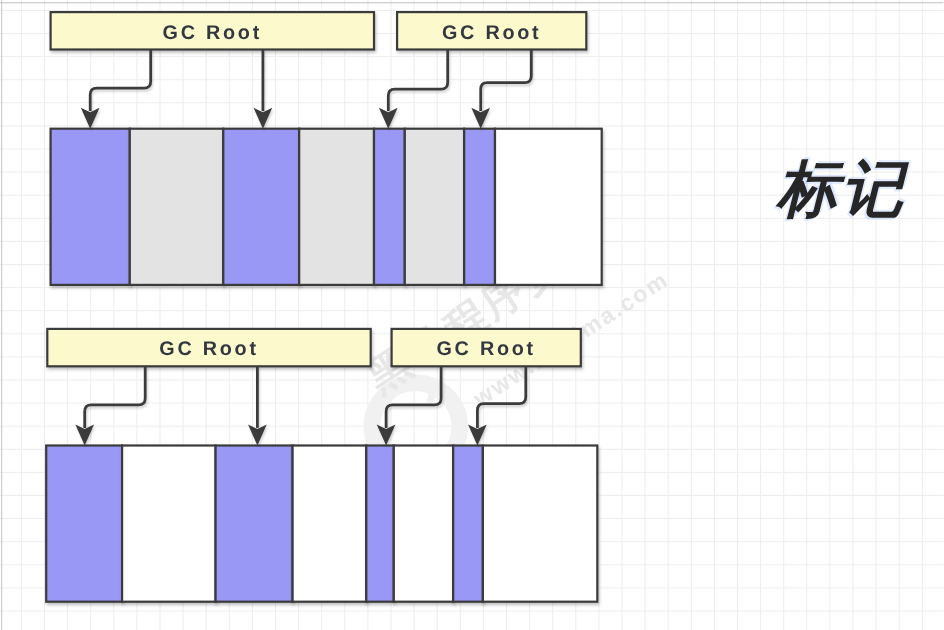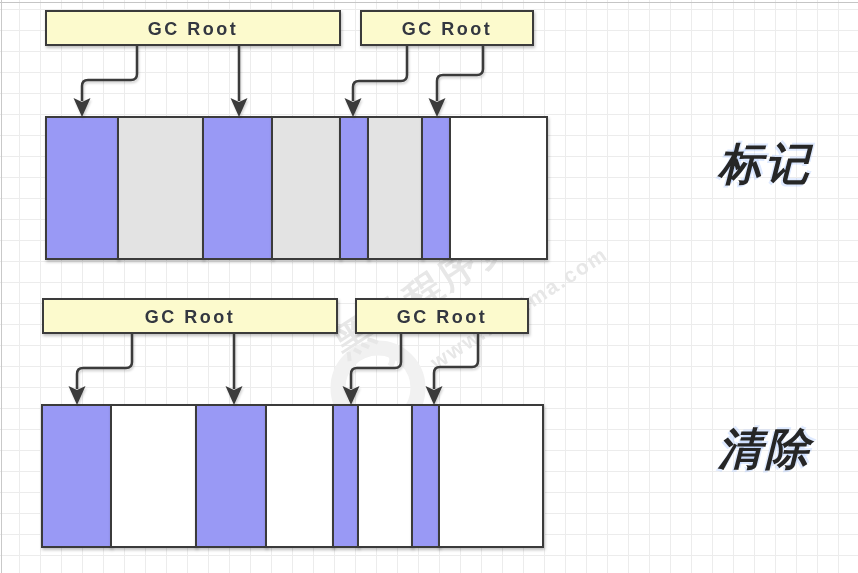--- a/index.html
+++ b/index.html
@@ -17,21 +17,21 @@
   svg{position:absolute;top:0;left:0;}
   .shape{filter:drop-shadow(1.5px 2.5px 1.5px rgba(0,0,0,0.25));}
   .edge{filter:drop-shadow(1.5px 2px 1px rgba(0,0,0,0.18));}
   .root-label{
     font-family:"Liberation Sans",sans-serif;font-size:18px;font-weight:600;
     letter-spacing:2.5px;fill:#333740;
   }
   .section-label{
     position:absolute;width:150px;text-align:center;
     font-family:"Liberation Sans",sans-serif;
-    font-size:44px;font-weight:bold;font-style:italic;color:#262626;
+    font-size:56px;font-weight:bold;font-style:italic;color:#262626;
     letter-spacing:3px;line-height:1.2;
     text-shadow:-2px 2px 0 rgba(150,185,255,.30), 2px -2px 0 rgba(150,185,255,.30);
   }
   #label-mark{left:690px;top:138px;}
   #label-sweep{left:690px;top:423px;}
   .wm-text{font-family:"Liberation Sans",sans-serif;fill:#e7e7e7;font-weight:bold;}
 </style>
 </head>
 <body>
 
@@ -98,14 +98,13 @@
           <path d="M 234 405 L 225.5 386 L 234 390 L 242.5 386 Z" fill="#3B3B3B" class="edge"></path>
           <path d="M 401 333 L 401 362 Q 401 368 395 368 L 357 368 Q 351 368 351 374 L 351 389" fill="none" stroke="#3B3B3B" stroke-width="2.5" class="edge"></path>
           <path d="M 351 405 L 342.5 386 L 351 390 L 359.5 386 Z" fill="#3B3B3B" class="edge"></path>
           <path d="M 478 333 L 478 361 Q 478 367 472 367 L 440 367 Q 434 367 434 373 L 434 389" fill="none" stroke="#3B3B3B" stroke-width="2.5" class="edge"></path>
           <path d="M 434 405 L 425.5 386 L 434 390 L 442.5 386 Z" fill="#3B3B3B" class="edge"></path>
         </g>
       </g>
   </svg>
 
   <div class="section-label" id="label-mark">标记</div>
-  <div class="section-label" id="label-sweep">清除</div>
 </div>
 
 </body></html>

